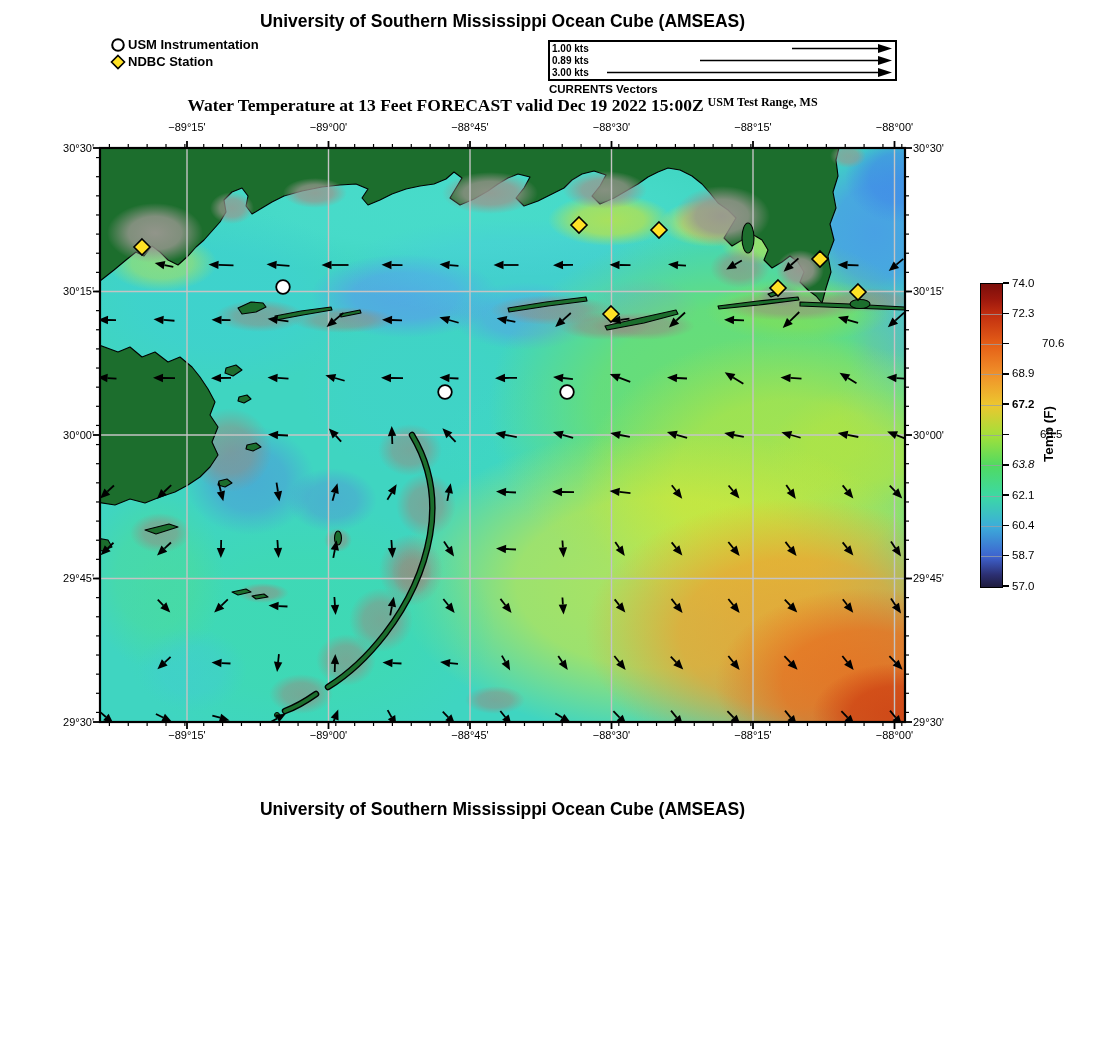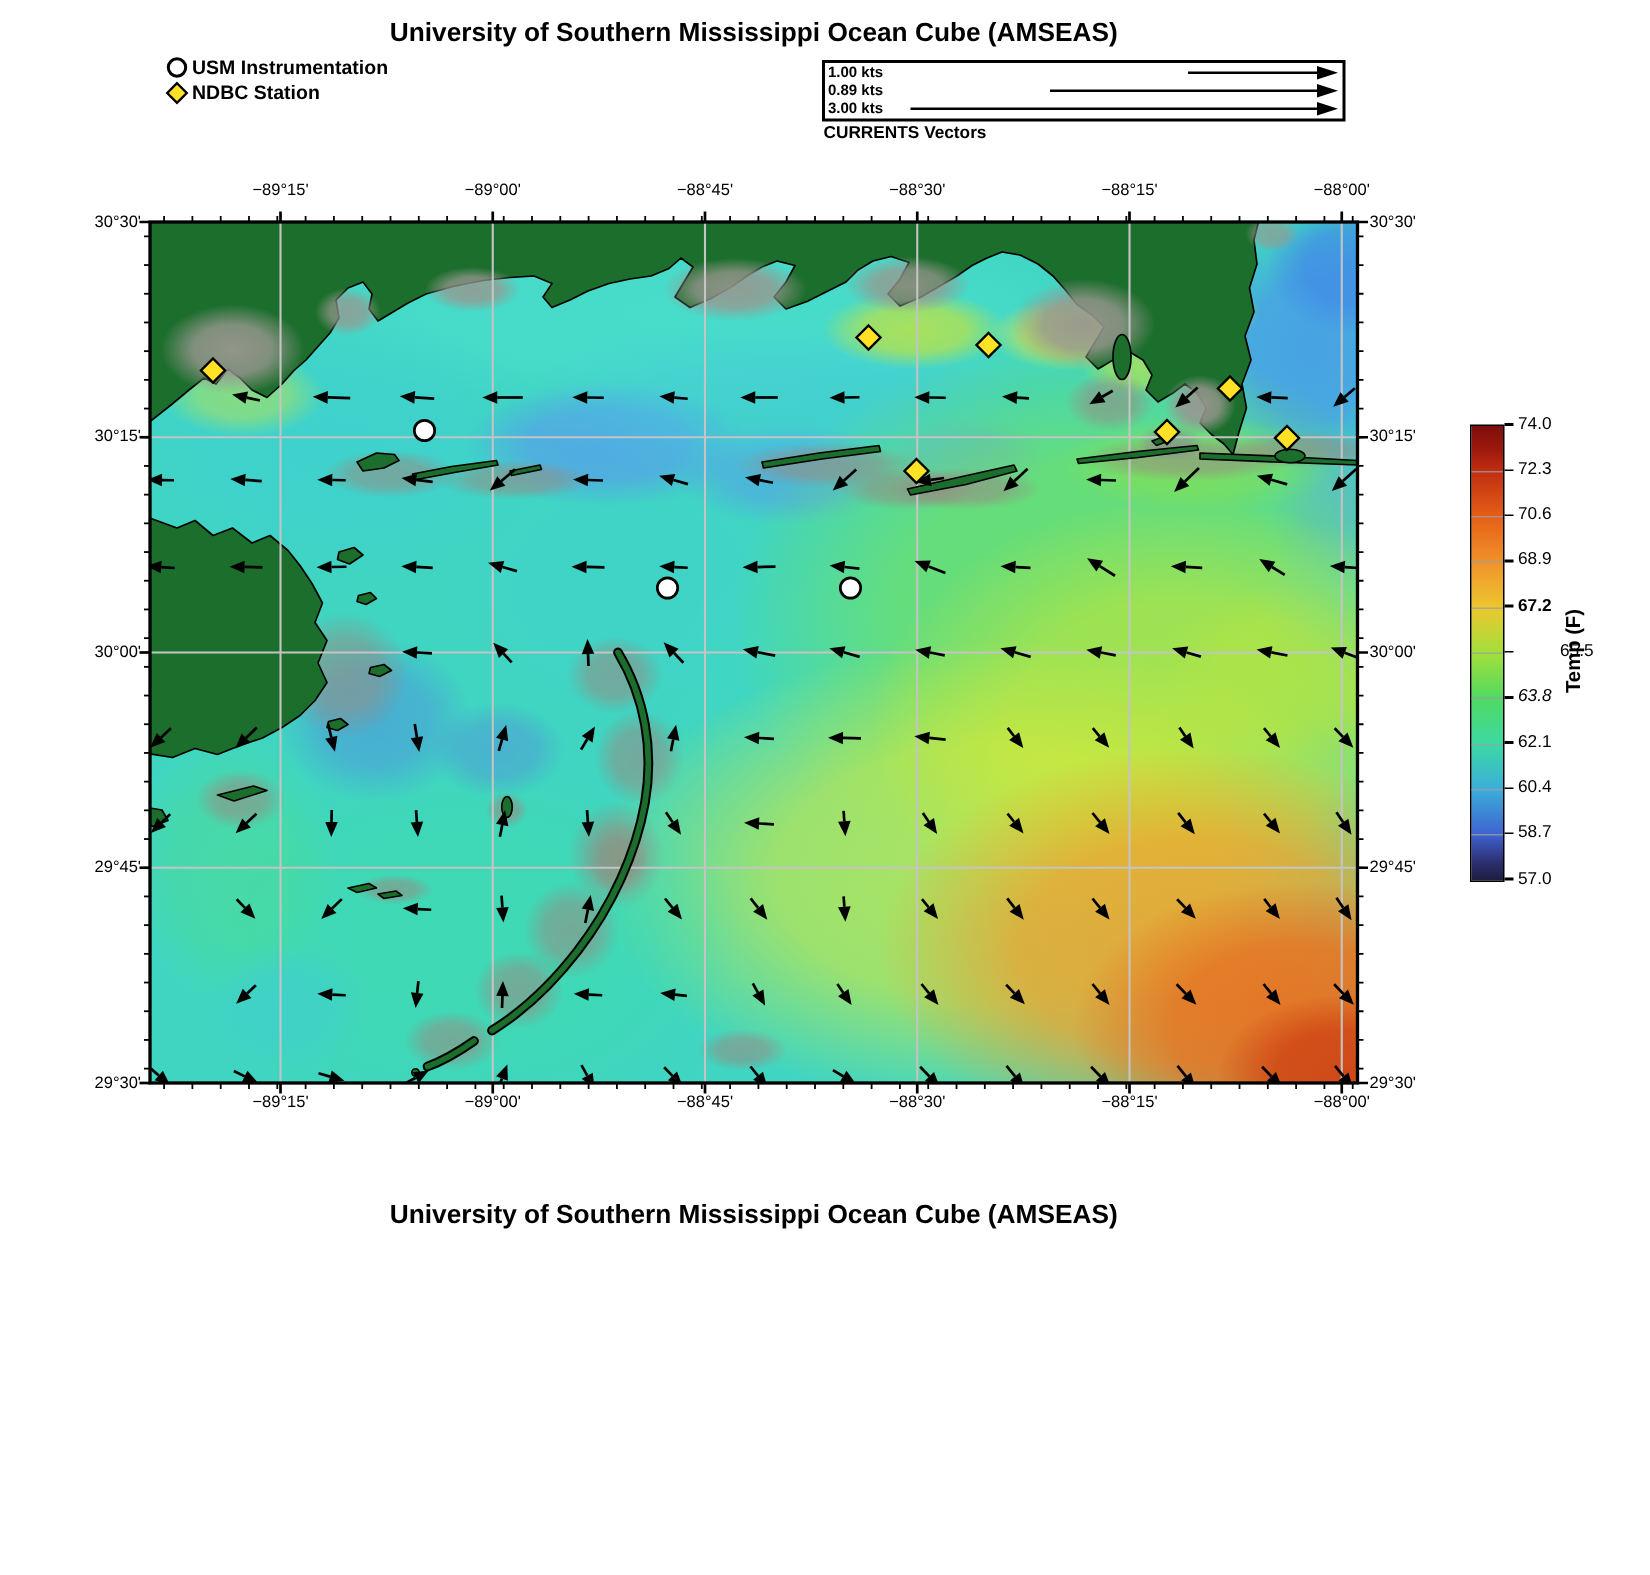--- a/index.html
+++ b/index.html
@@ -72,20 +72,23 @@
       <div class="vl-row">
         <span class="vl-label">3.00 kts</span>
         <svg width="290" height="11">
           <line x1="3" y1="5.5" x2="276" y2="5.5" stroke="#000" stroke-width="1.6"></line>
           <polygon points="288,5.5 274,1 274,10" fill="#000"></polygon>
         </svg>
       </div>
     </div>
   <div class="vector-caption">CURRENTS Vectors</div>
 
+  <div class="subtitle">
+    <span class="main">Water Temperature at 13 Feet FORECAST valid Dec 19 2022 15:00Z</span><span class="sup">USM Test Range, MS</span>
+  </div>
 
   <svg id="map" width="829" height="598">
       <g transform="translate(12,12)">
         <g clip-path="url(#plotclip)">
           <rect x="0" y="0" width="805" height="574" fill="#3fd5c1"></rect>
           <ellipse cx="360" cy="60" rx="320" ry="70" fill="url(#bg0)" opacity="0.9"></ellipse>
           <ellipse cx="120" cy="150" rx="150" ry="90" fill="url(#bg1)" opacity="0.5"></ellipse>
           <ellipse cx="320" cy="240" rx="120" ry="90" fill="url(#bg2)" opacity="0.5"></ellipse>
           <ellipse cx="460" cy="300" rx="120" ry="80" fill="url(#bg3)" opacity="0.5"></ellipse>
           <ellipse cx="305" cy="148" rx="95" ry="42" fill="url(#bg4)" opacity="0.85"></ellipse>
@@ -966,21 +969,21 @@
       <div class="cbar-line" style="top: 211.6px;"></div>
       <div class="cbar-line" style="top: 241.9px;"></div>
       <div class="cbar-line" style="top: 272.2px;"></div>
     </div>
   <div id="cbar-extras">
       <div class="cbar-tick" style="top: 282.2px;"></div>
       <div class="cbar-label" style="top: 276.5px;">74.0</div>
       <div class="cbar-tick" style="top: 312.5px;"></div>
       <div class="cbar-label" style="top: 306.8px;">72.3</div>
       <div class="cbar-tick" style="top: 342.8px;"></div>
-      <div class="cbar-label" style="top: 337.1px;">70.6</div>
+      <div class="cbar-label" style="top: 337.1px; margin-left: 30px;">70.6</div>
       <div class="cbar-tick" style="top: 373.1px;"></div>
       <div class="cbar-label" style="top: 367.4px;">68.9</div>
       <div class="cbar-tick" style="top: 403.4px;"></div>
       <div class="cbar-label" style="top: 397.7px; font-weight: bold;">67.2</div>
       <div class="cbar-tick" style="top: 433.7px;"></div>
       <div class="cbar-label" style="top: 428px; margin-left: 28px;">65.5</div>
       <div class="cbar-tick" style="top: 464px;"></div>
       <div class="cbar-label" style="top: 458.3px; font-style: italic;">63.8</div>
       <div class="cbar-tick" style="top: 494.3px;"></div>
       <div class="cbar-label" style="top: 488.6px;">62.1</div>

